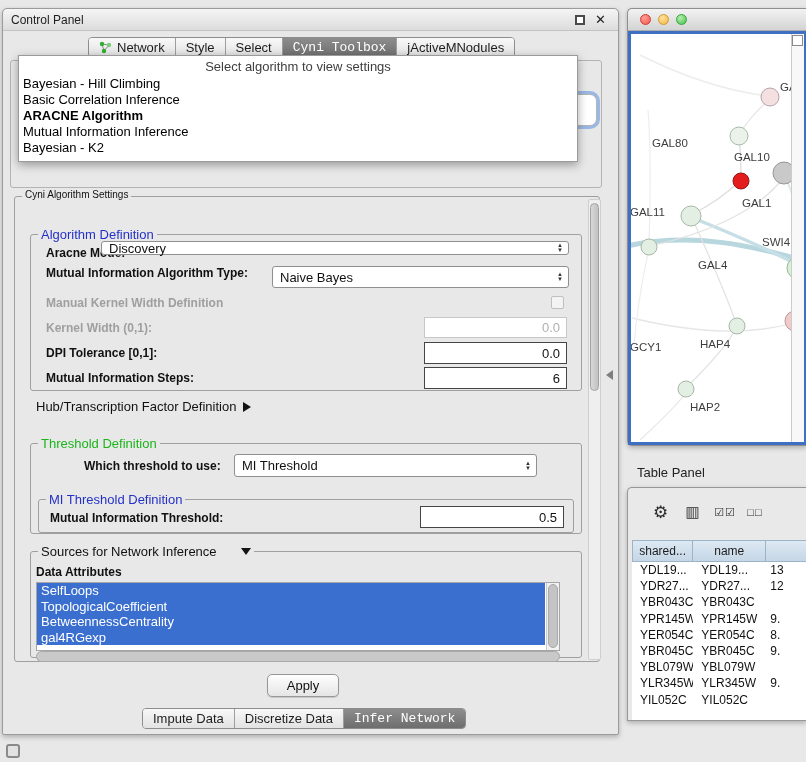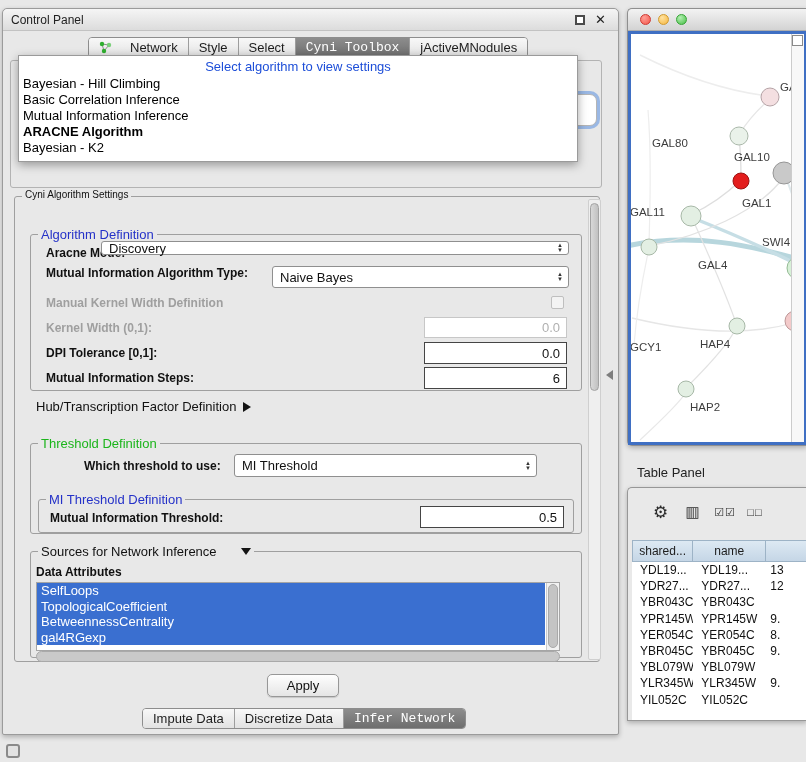--- a/index.html
+++ b/index.html
@@ -12,35 +12,35 @@
     border:1px solid #9b9b9b;border-radius:5px 5px 2px 2px;box-shadow:0 2px 5px rgba(0,0,0,.25);}
   #cp-titlebar{position:absolute;left:0;top:0;right:0;height:22px;
     background:linear-gradient(#f5f5f5,#dcdcdc);border-bottom:1px solid #c2c2c2;border-radius:5px 5px 0 0;}
   #cp-title{position:absolute;left:8px;top:4px;font-size:12px;color:#222;}
   #cp-float{position:absolute;right:33px;top:6px;width:10px;height:10px;border:2px solid #4a4a4a;background:#fff;cursor:pointer;}
   #cp-close{position:absolute;right:12px;top:3px;font-weight:bold;font-size:13px;color:#222;cursor:pointer;}
 
   
   .tabbar{position:absolute;display:flex;height:21px;border:1px solid #8d8d8d;border-radius:4px;
     overflow:hidden;background:#ececec;}
-  .tab{display:flex;align-items:center;gap:18px;padding:0 10px;font-size:13px;color:#1d1d1d;
+  .tab{display:flex;align-items:center;gap:5px;padding:0 10px;font-size:13px;color:#1d1d1d;
     border-left:1px solid #9d9d9d;background:linear-gradient(#f8f8f8,#e2e2e2);cursor:pointer;white-space:nowrap;}
   .tab:first-child{border-left:none;}
   .tab-selected{background:linear-gradient(#8d8d8d,#6e6e6e);color:#fff;font-family:Liberation Mono, monospace;}
   .tab-icon svg{display:block;}
 
   
   #behind-group{position:absolute;left:10px;top:60px;width:592px;height:128px;border:1px solid #b3b3b3;border-radius:3px;}
   #combo-fragment{position:absolute;left:560px;top:94px;width:37px;height:32px;background:#fff;
     border:1px solid #b5b5b5;border-radius:7px;box-shadow:0 0 0 3px rgba(112,158,226,.65);z-index:20;}
 
   
   #algo-popup{position:absolute;left:18px;top:55px;width:560px;background:#fff;border:1px solid #9a9a9a;
     box-shadow:0 3px 9px rgba(0,0,0,.35);z-index:30;padding-bottom:5px;}
-  #algo-placeholder{font-size:13px;color:#1d4ed8;text-align:center;padding:3px 0 2px;cursor:pointer;}
+  #algo-placeholder{font-size:13px;color:#404040;text-align:center;padding:3px 0 2px;cursor:pointer;}
   .dd-item{font-size:13px;padding:0 4px;height:16px;line-height:16px;color:#000;cursor:pointer;white-space:nowrap;}
   .dd-item.selected{font-weight:bold;}
 
   
   .group{position:absolute;border:1px solid #9f9f9f;border-radius:3px;}
   .group-label{position:absolute;top:-8px;left:7px;background:#e8e8e8;padding:0 3px;font-size:13px;white-space:nowrap;}
   .blue{color:#2431c8;}
   .green{color:#1cb51c;}
   .lbl{position:absolute;font-size:12px;font-weight:bold;color:#111;white-space:nowrap;}
   .disabled-text{color:#9f9f9f;}
@@ -248,22 +248,22 @@
     <div class="tab tab-selected">
       <span>Infer Network</span>
     </div>
   </div>
 
 <div id="algo-popup">
   <div id="algo-placeholder">Select algorithm to view settings</div>
   <div>
       <div class="dd-item">Bayesian - Hill Climbing</div>
       <div class="dd-item">Basic Correlation Inference</div>
+      <div class="dd-item selected">ARACNE Algorithm</div>
       <div class="dd-item">Mutual Information Inference</div>
-      <div class="dd-item selected">ARACNE Algorithm</div>
       <div class="dd-item">Bayesian - K2</div>
     </div>
 </div>
 
 <div id="mini-icon"></div>
 
 <div id="net-window">
   <div id="net-titlebar">
     <span class="light" id="light-red"></span>
     <span class="light" id="light-yellow"></span>

